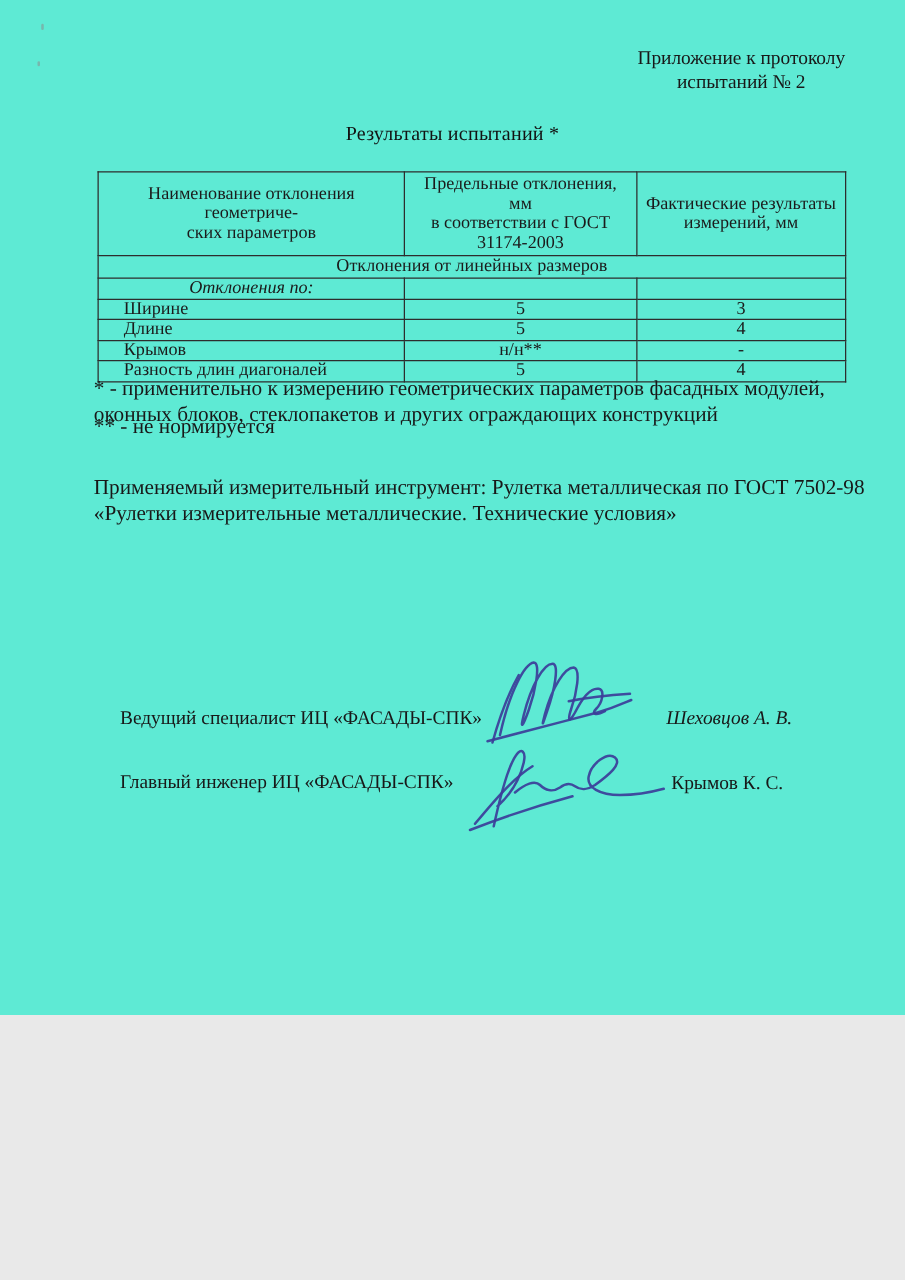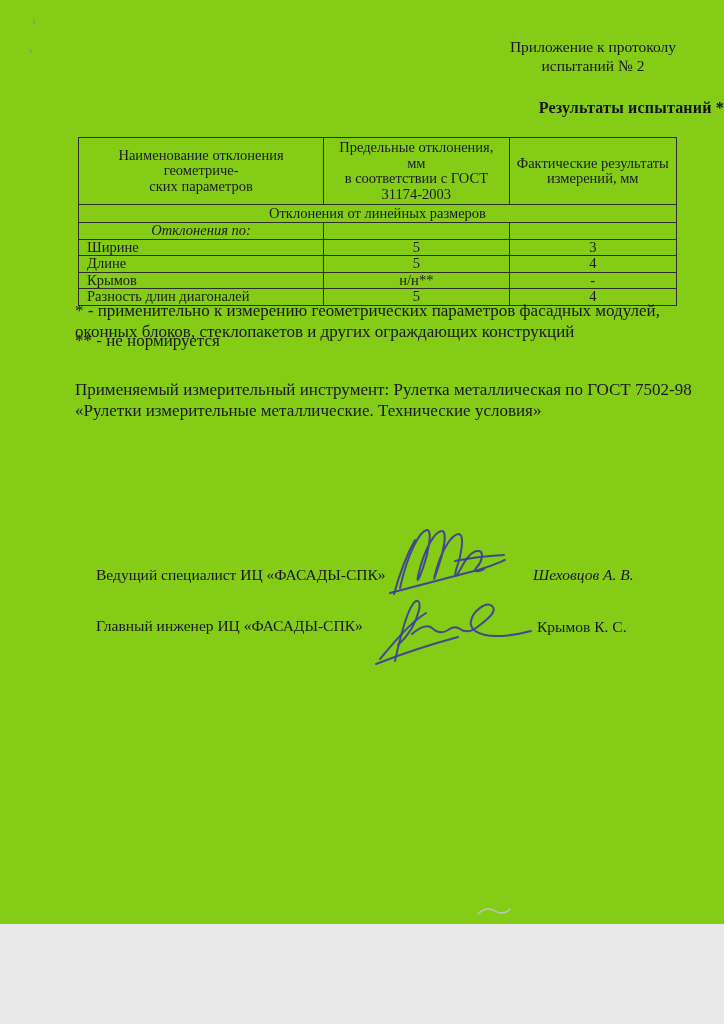--- a/index.html
+++ b/index.html
@@ -3,47 +3,47 @@
 <meta charset="utf-8">
 <style>
   html, body { margin: 0; padding: 0; }
   body {
     width: 724px; height: 1024px;
     background: #e9e9e9;
     font-family: "Liberation Serif", "DejaVu Serif", serif;
   }
   .page {
     position: relative;
-    width: 724px; height: 924px;
-    background: #84cc16;
+    width: 724px; height: 812px;
+    background: #5eead4;
     color: #1a1a1a;
     overflow: hidden;
   }
   
   .doc-header {
     position: absolute; top: 37px; left: 498px; width: 190px;
     font-size: 15.5px; line-height: 19px; text-align: center;
     color: #181818;
   }
   
   .doc-title {
     position: absolute; top: 99px; left: 0; right: 0;
-    text-align: right; font-weight: bold; font-size: 16px;
+    text-align: center; font-weight: normal; font-size: 16px;
     letter-spacing: 0.2px; color: #121212;
   }
   
   table.results {
     position: absolute; left: 78px; top: 137px; width: 599px;
     border-collapse: collapse; table-layout: fixed;
     font-size: 14.5px; color: #1b1b1b;
     border: 1.5px solid #262626;
   }
   table.results th, table.results td {
     border: 1px solid #2d2d2d;
-    padding: 0 8px;
+    padding: 0 20px;
     line-height: 15.5px;
     overflow: hidden;
   }
   table.results th {
     font-weight: normal; text-align: center; vertical-align: middle;
     white-space: pre-line; padding: 2px 6px; height: 44px;
   }
   tr.section-row td {
     text-align: center; height: 17px;
   }

